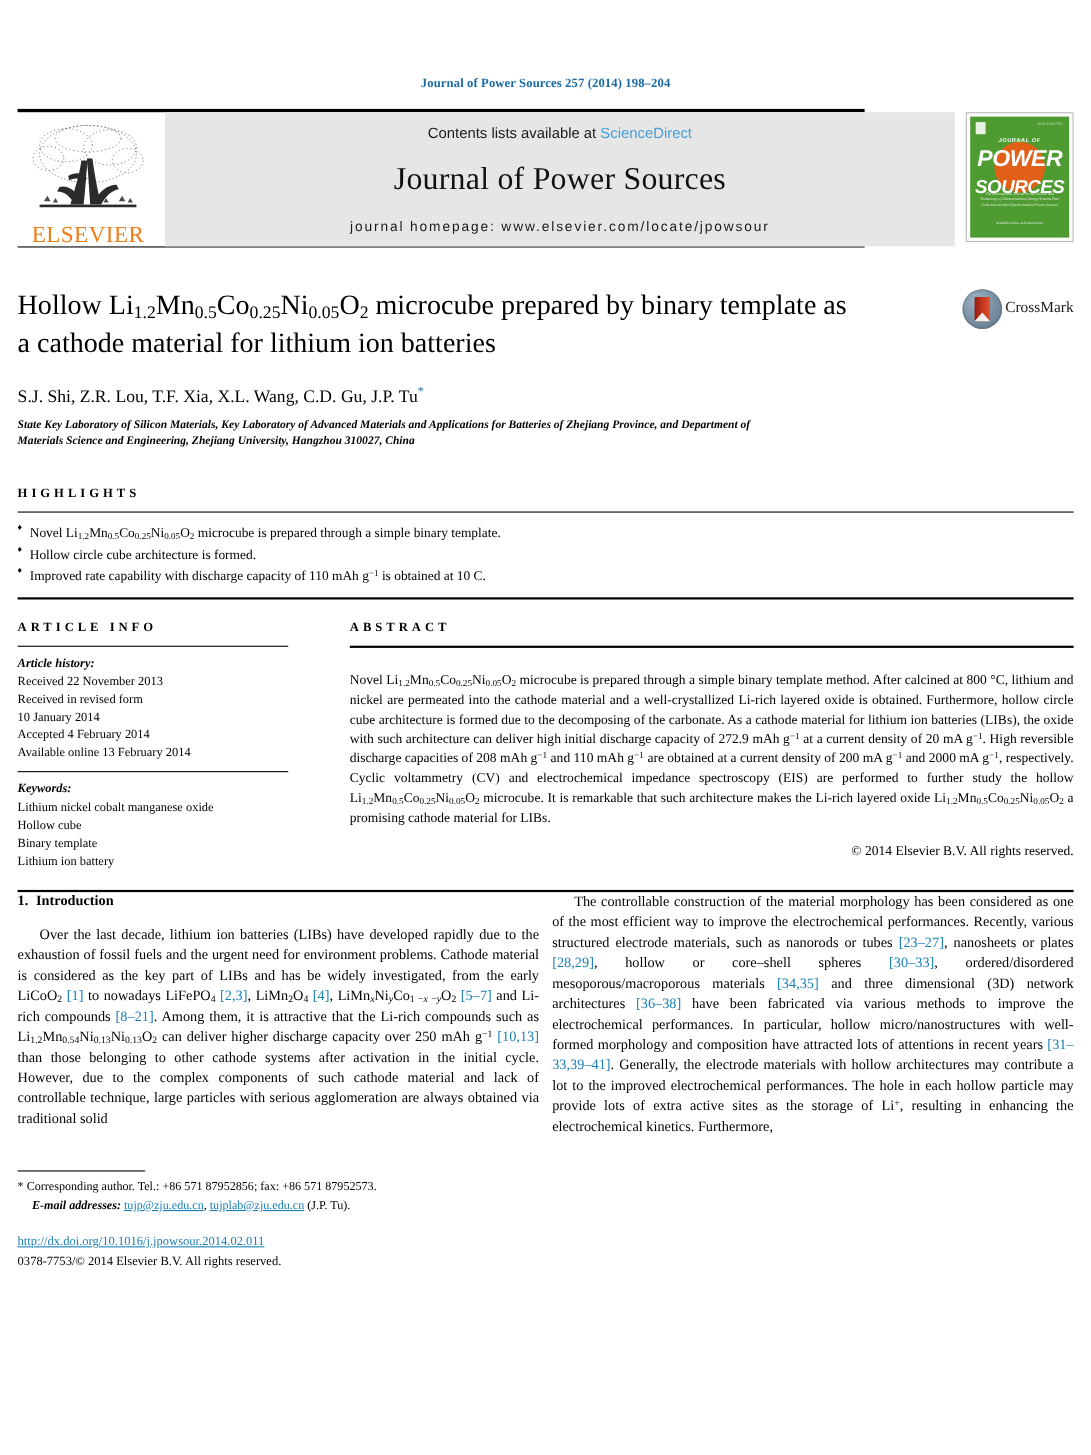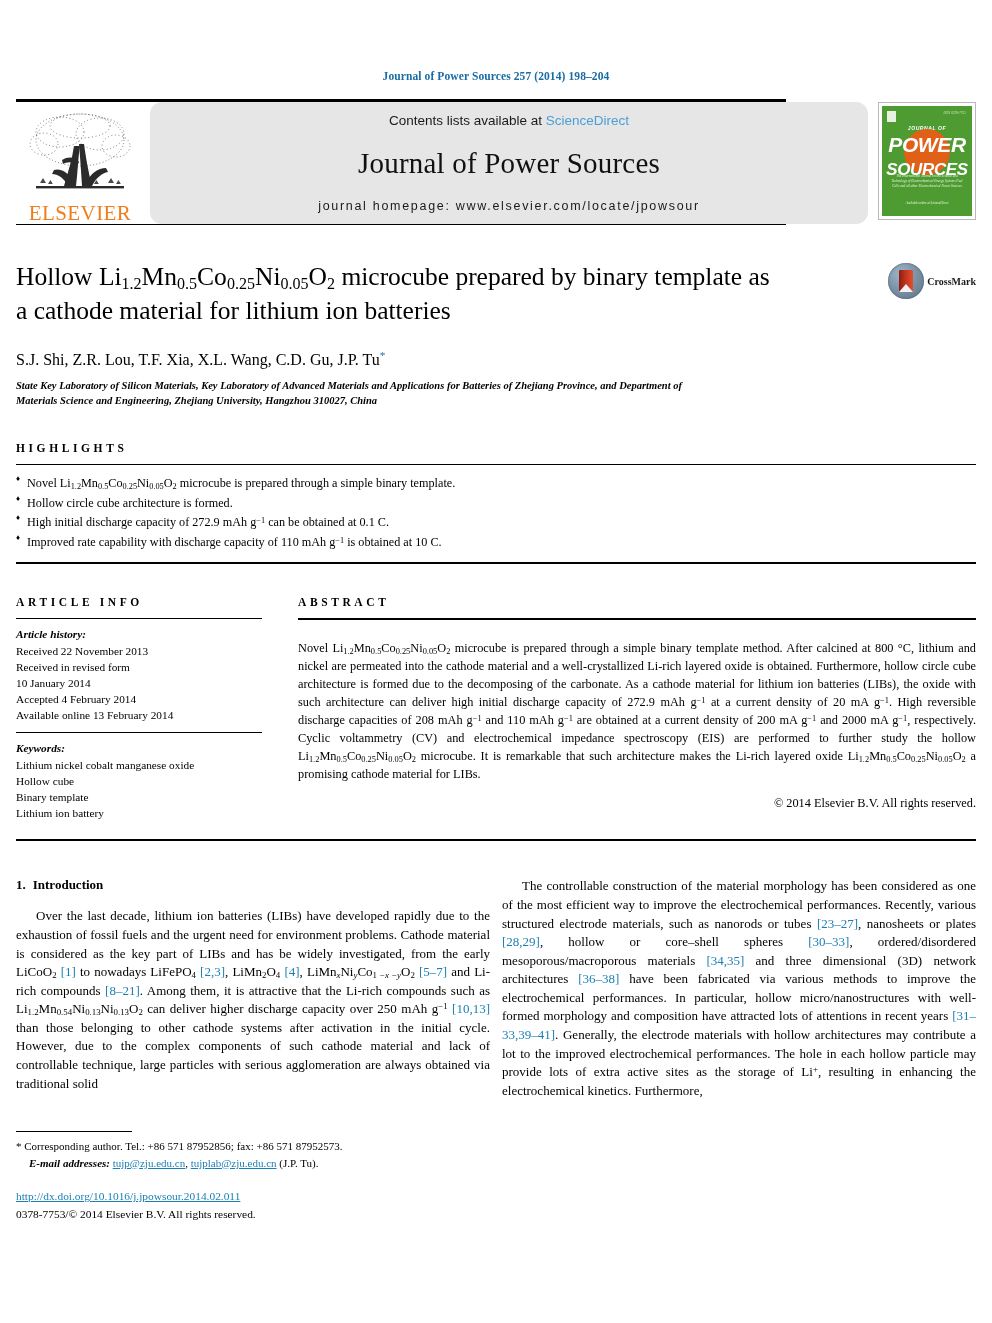--- a/index.html
+++ b/index.html
@@ -70,21 +70,20 @@
   .journal-band {
     flex: 1 1 auto;
     background: #e6e6e6;
     display: flex;
     flex-direction: column;
     align-items: center;
     justify-content: space-between;
     padding: 11px 0 11px 0;
     margin-left: 6px;
     margin-right: 10px;
-    border-radius: 12px;
   }
   .contents-line {
     font-family: "Liberation Sans", sans-serif;
     font-size: 13.5px;
     color: #1a1a1a;
   }
   .contents-line a {
     color: #4a9fd6;
     text-decoration: none;
   }
@@ -232,22 +231,22 @@
     content: "";
     position: absolute;
     left: 50%; bottom: 0;
     transform: translateX(-50%);
     border-left: 7px solid transparent;
     border-right: 7px solid transparent;
     border-bottom: 8px solid #f2f2f2;
   }
   .crossmark-label {
     font-family: "Liberation Serif", serif;
-    font-weight: bold;
-    font-size: 10px;
+    font-weight: normal;
+    font-size: 14px;
     color: #1b1b1b;
   }
   .authors {
     font-family: "Liberation Serif", serif;
     font-size: 16px;
     margin-top: 22px;
     color: #000;
   }
   .authors sup { color: #1a6ba4; font-size: 70%; }
   .affiliation {
@@ -290,22 +289,22 @@
     position: absolute;
     left: 0; top: -1px;
     font-size: 8px;
   }
   .highlights-list sub { font-size: 68%; vertical-align: -0.22em; }
   .highlights-list sup { font-size: 68%; vertical-align: 0.42em; }
 
   
   .info-abs {
     display: flex;
-    margin-top: 32px;
-    gap: 36px;
+    margin-top: 20px;
+    gap: 56px;
   }
   .col-info { width: 246px; flex: 0 0 246px; }
   .col-abs  { flex: 1 1 auto; }
 
   .info-body { font-size: 11.3px; line-height: 1.42; padding-top: 7px; }
   .info-sub {
     font-style: italic;
     font-weight: bold;
     font-size: 11.3px;
     margin-bottom: 1px;
@@ -323,21 +322,20 @@
   .abs-body sup { font-size: 68%; vertical-align: 0.42em; }
   .copyright {
     text-align: right;
     margin-top: 7px;
     font-size: 12.3px;
   }
 
   
   .body-cols {
     display: flex;
-    margin-top: 36px;
     gap: 12px;
   }
   .body-col { flex: 1 1 0; min-width: 0; }
   .sec-title {
     font-family: "Liberation Serif", serif;
     font-weight: bold;
     font-size: 13px;
     margin: 0 0 14px 0;
   }
   .sec-title .num { margin-right: 7px; }
@@ -446,21 +444,20 @@
 
     <div class="affiliation">State Key Laboratory of Silicon Materials, Key Laboratory of Advanced Materials and Applications for Batteries of Zhejiang Province, and Department of Materials Science and Engineering, Zhejiang University, Hangzhou 310027, China</div>
   </div>
 
   <div class="highlights-wrap">
     <div class="section-head highlights-head">HIGHLIGHTS</div>
     <div class="thin-rule"></div>
     <ul class="highlights-list">
       <li><span>Novel Li</span><sub>1.2</sub><span>Mn</span><sub>0.5</sub><span>Co</span><sub>0.25</sub><span>Ni</span><sub>0.05</sub><span>O</span><sub>2</sub><span> microcube is prepared through a simple binary template.</span></li>
       <li><span>Hollow circle cube architecture is formed.</span></li>
-      <li><span>High initial discharge capacity of 272.9 mAh g</span><sup>−1</sup><span> can be obtained at 0.1 C.</span></li>
       <li><span>Improved rate capability with discharge capacity of 110 mAh g</span><sup>−1</sup><span> is obtained at 10 C.</span></li>
     </ul>
     <div class="thick-rule"></div>
   </div>
 
   <div class="info-abs">
 
     <div class="col-info">
       <div class="section-head">ARTICLE INFO</div>
       <div class="thin-rule" style="margin-top:10px"></div>

